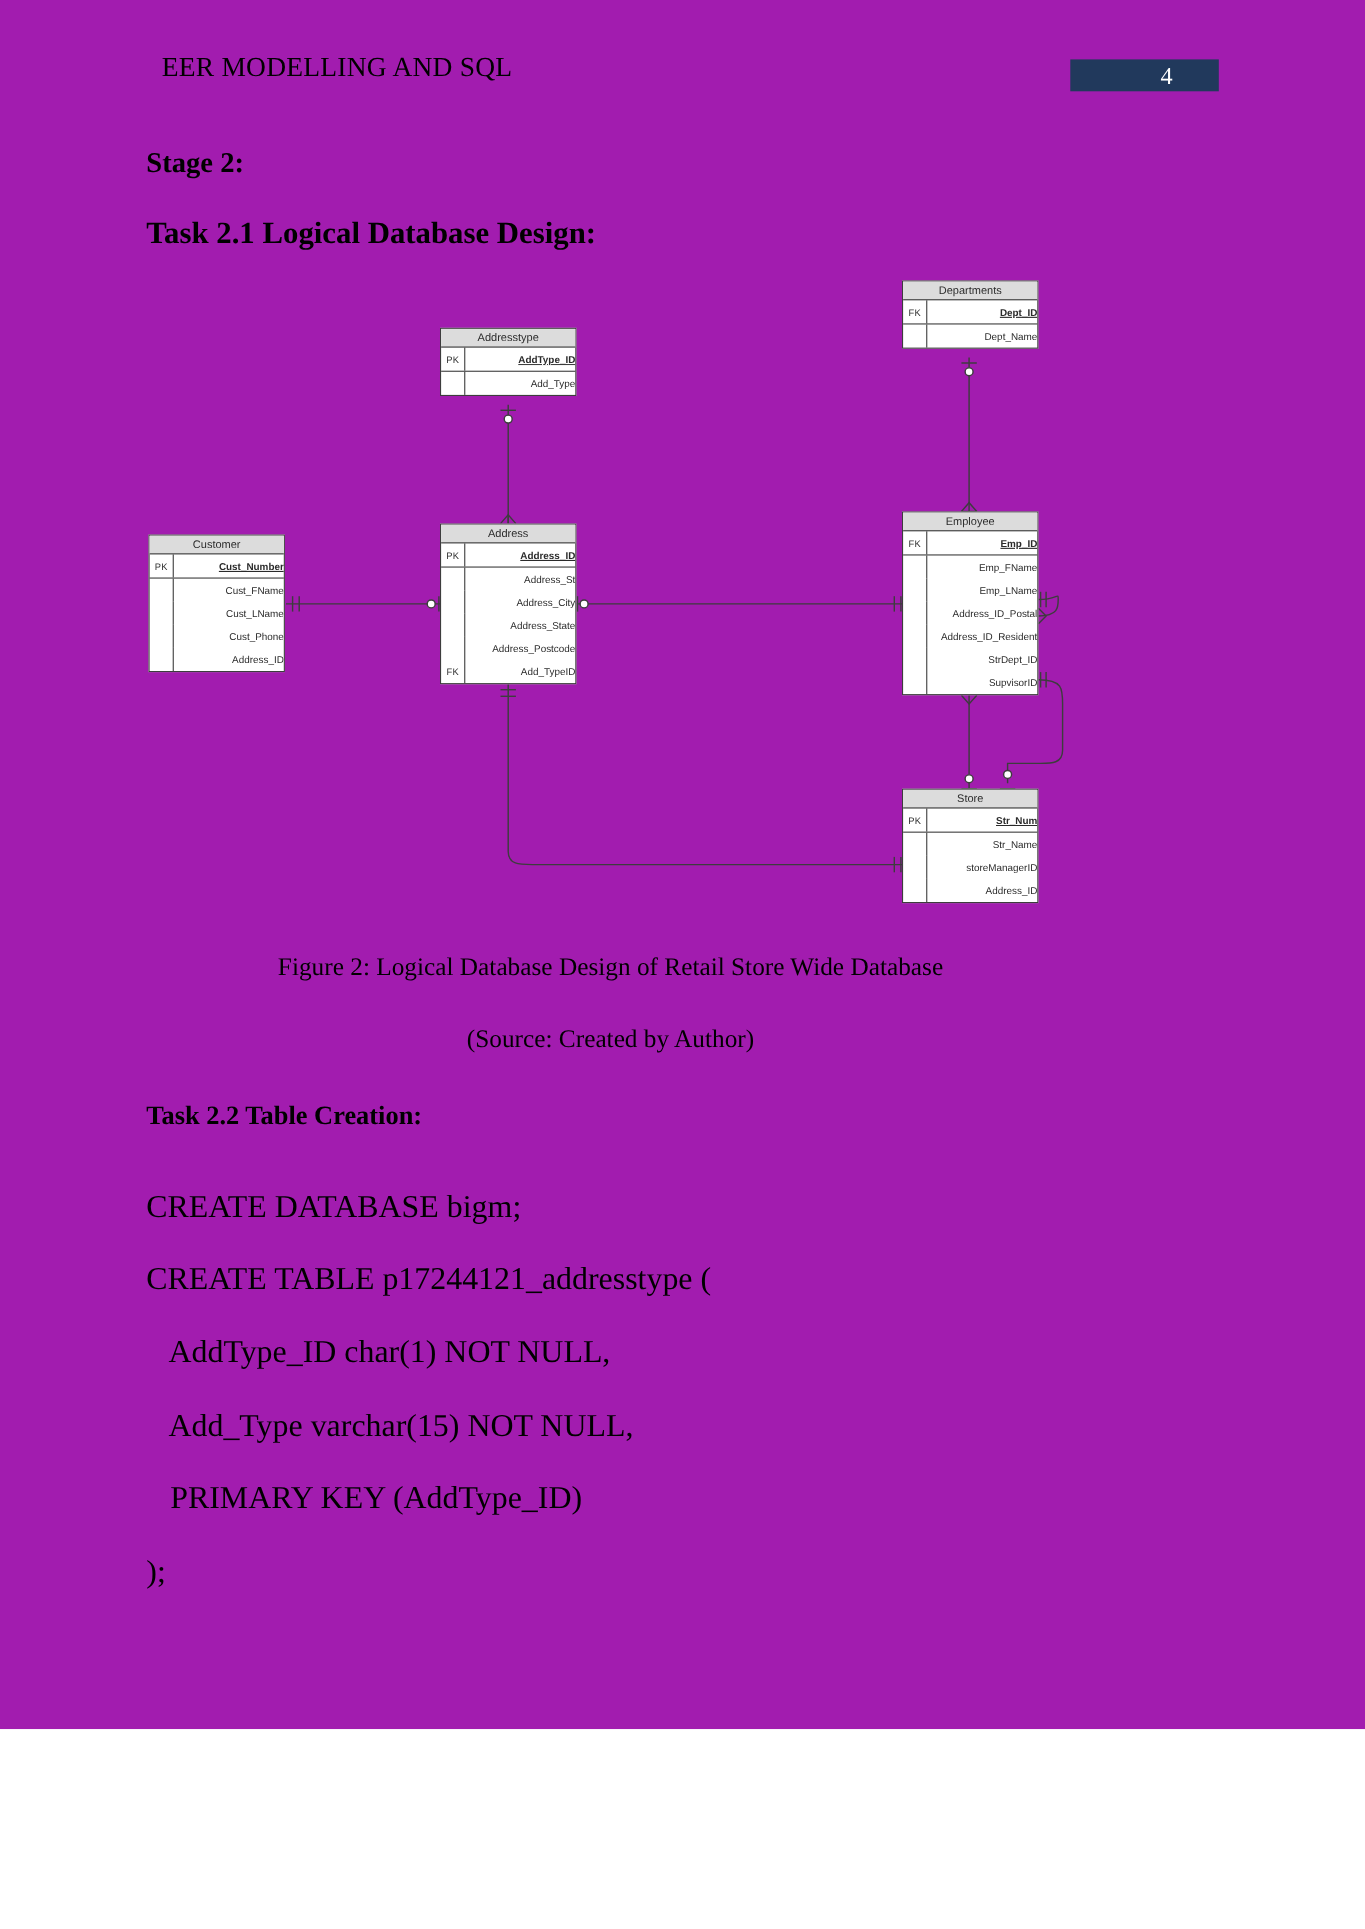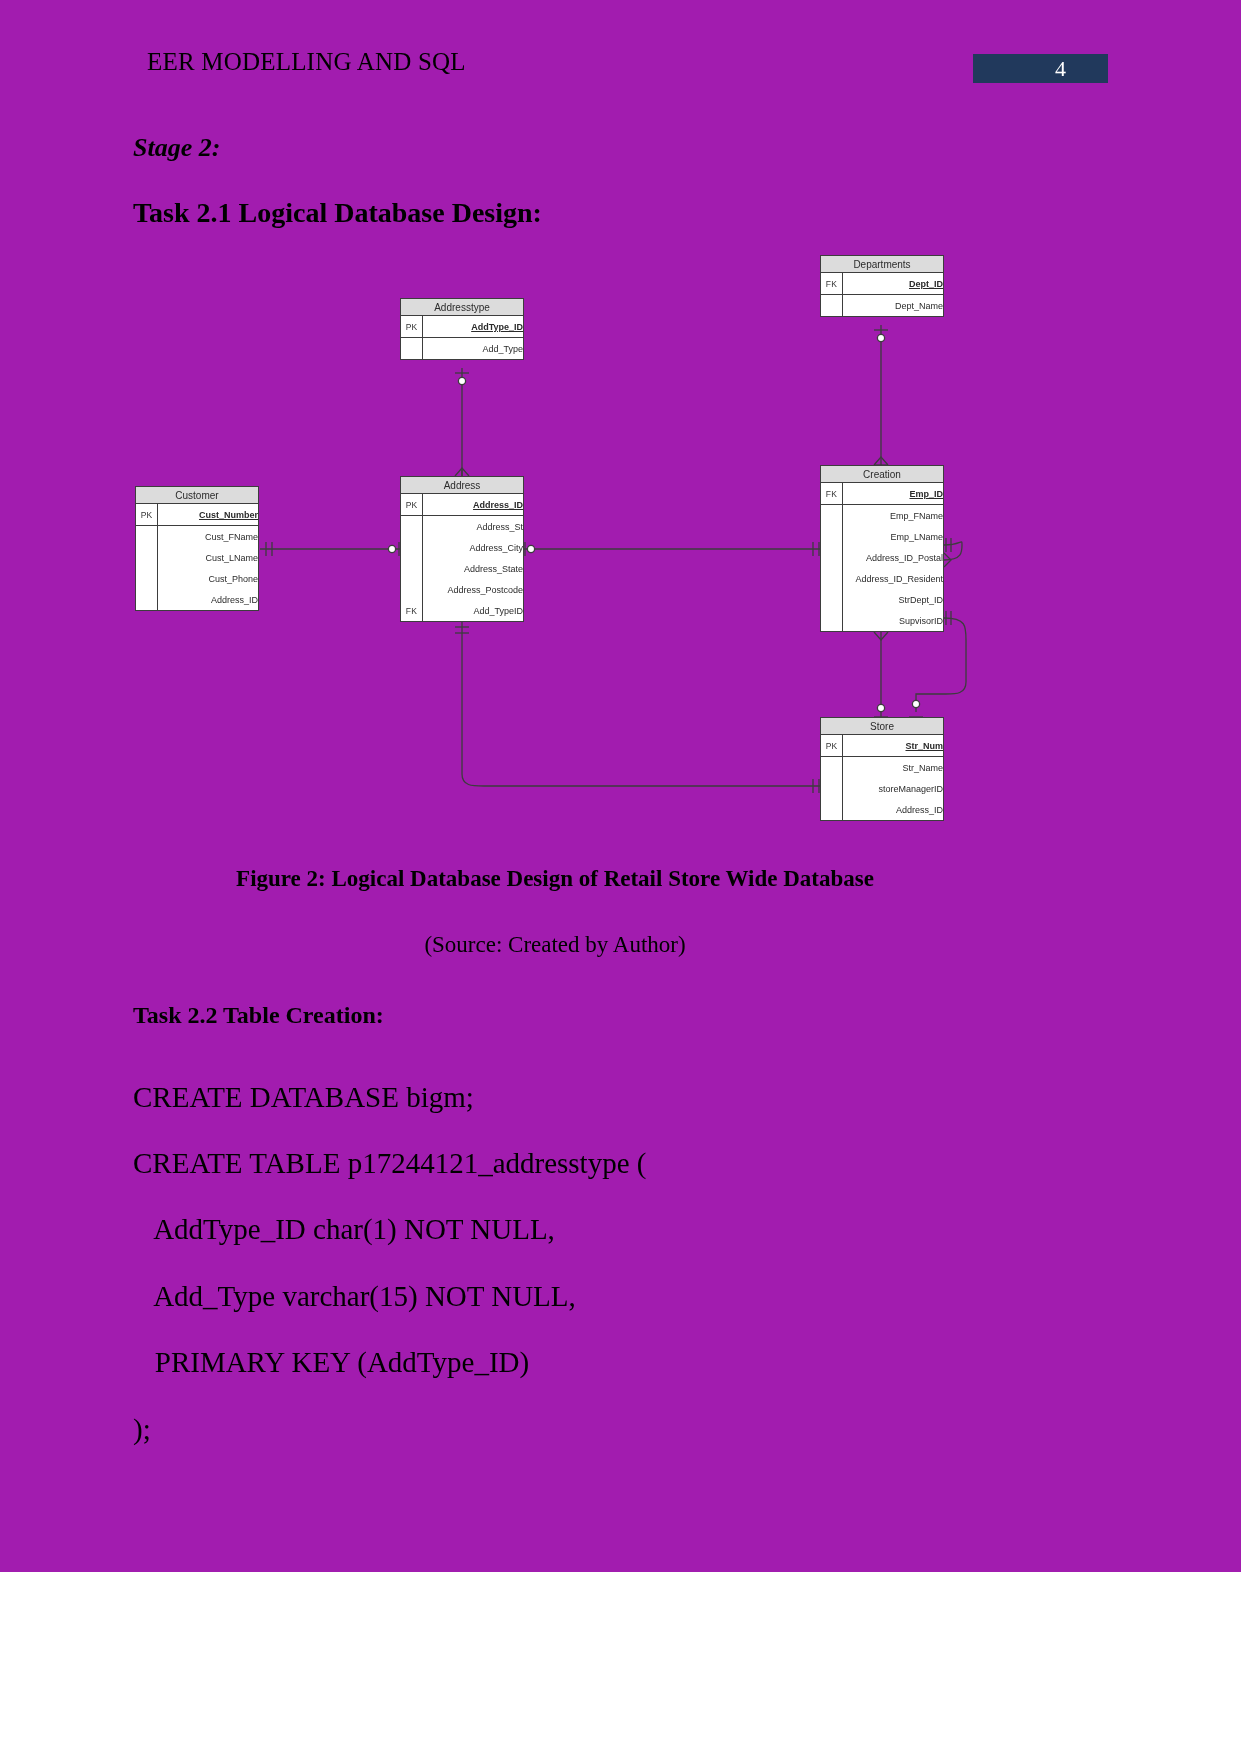--- a/index.html
+++ b/index.html
@@ -57,38 +57,37 @@
   }
 
   
   .h-stage {
     position: absolute;
     left: 133px;
     top: 133px;
     font-size: 26px;
     font-weight: bold;
     white-space: nowrap;
-    font-style: italic;
   }
   .h-task21 {
     position: absolute;
     left: 133px;
     top: 197px;
     font-size: 28px;
     font-weight: bold;
     white-space: nowrap;
   }
   .fig-caption {
     position: absolute;
     left: 0;
     top: 866px;
     width: 1110px;
     text-align: center;
     font-size: 23px;
-    font-weight: bold;
+    font-weight: normal;
   }
   .fig-source {
     position: absolute;
     left: 0;
     top: 932px;
     width: 1110px;
     text-align: center;
     font-size: 23px;
   }
   .h-task22 {
@@ -329,21 +328,21 @@
         <span class="ent-name">Address_Postcode</span>
       </div>
       <div class="ent-row">
         <span class="ent-key">FK</span>
         <span class="ent-name">Add_TypeID</span>
       </div>
     </div>
   </div>
 
   <div class="ent" style="left:820px; top:465px; width:124px;">
-    <div class="ent-title">Creation</div>
+    <div class="ent-title">Employee</div>
     <div class="ent-sec">
       <div class="ent-row">
         <span class="ent-key">FK</span>
         <span class="ent-name pk">Emp_ID</span>
       </div>
     </div>
     <div class="ent-sec last">
       <div class="ent-row">
         <span class="ent-key"></span>
         <span class="ent-name">Emp_FName</span>

